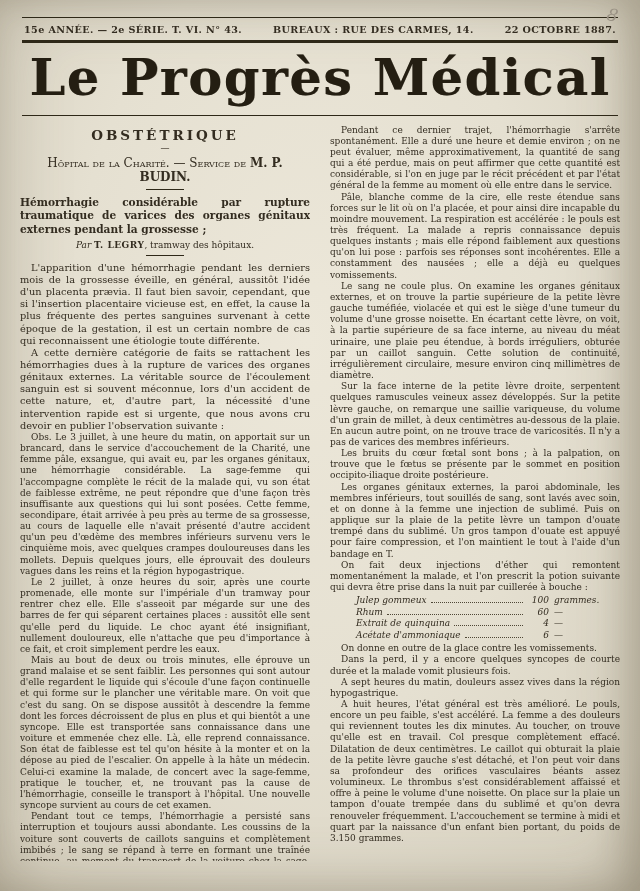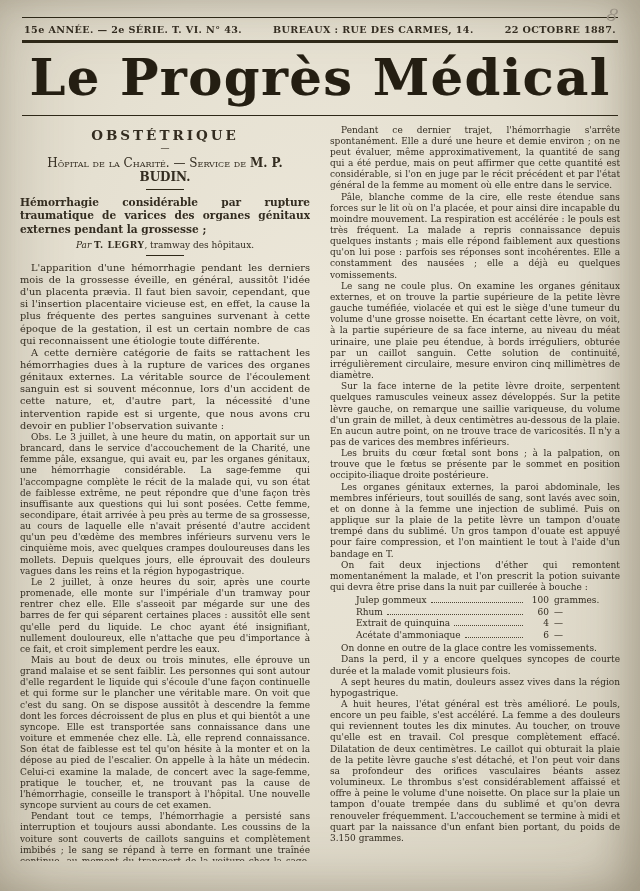--- a/index.html
+++ b/index.html
@@ -84,21 +84,21 @@
   }
   .byline .name { font-weight: bold; letter-spacing: 0.5px; }
   .p {
     text-align: justify;
     text-indent: 11px;
     line-height: 1.24;
     margin: 0;
   }
   .p-lg { font-size: 9.8px; }
   .p-sm { font-size: 9px; }
-  .rx { margin: 2px 0 2px 26px; padding-right: 10px; }
+  .rx { margin: 2px 0 2px 26px; padding-right: 10px; font-style: italic; }
   .rx-row { display: flex; align-items: baseline; font-size: 9px; line-height: 1.28; }
   .rx-dots { flex: 1; border-bottom: 1.5px dotted #4f4736; margin: 0 4px 2px 4px; }
   .rx-val { width: 22px; text-align: right; margin-right: 5px; }
   .rx-unit { width: 56px; text-align: left; }
 </style>
 </head>
 <body>
 
 <div class="page">
 

